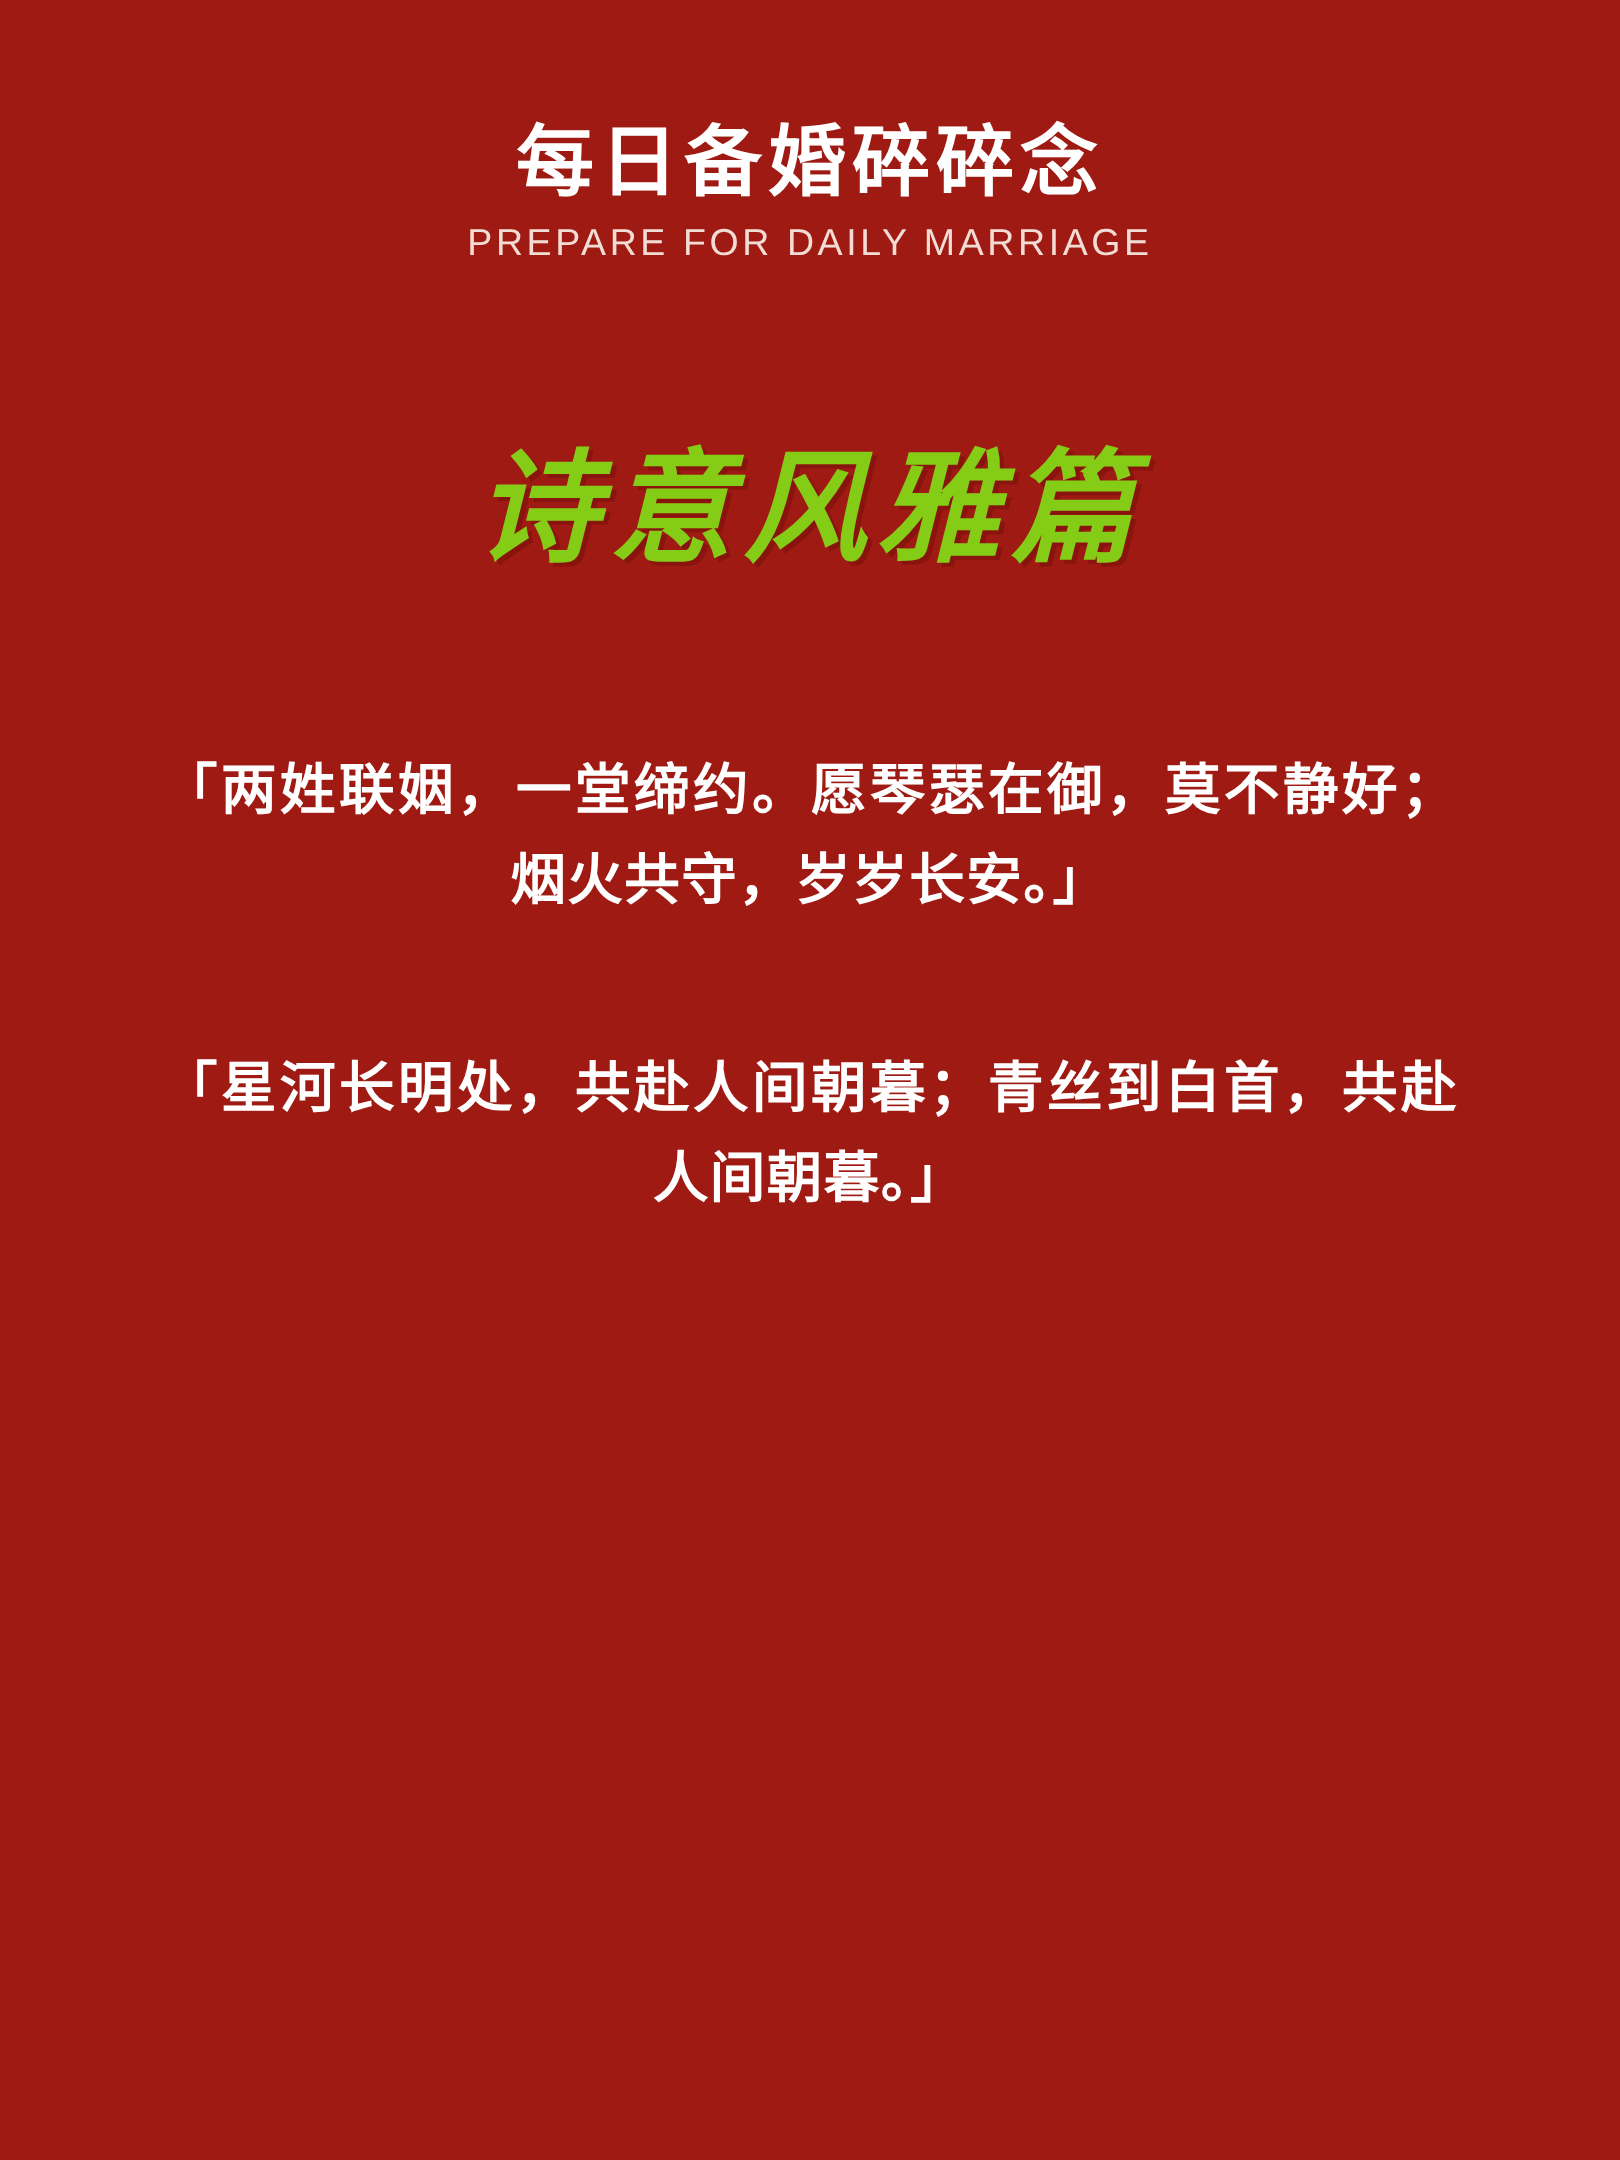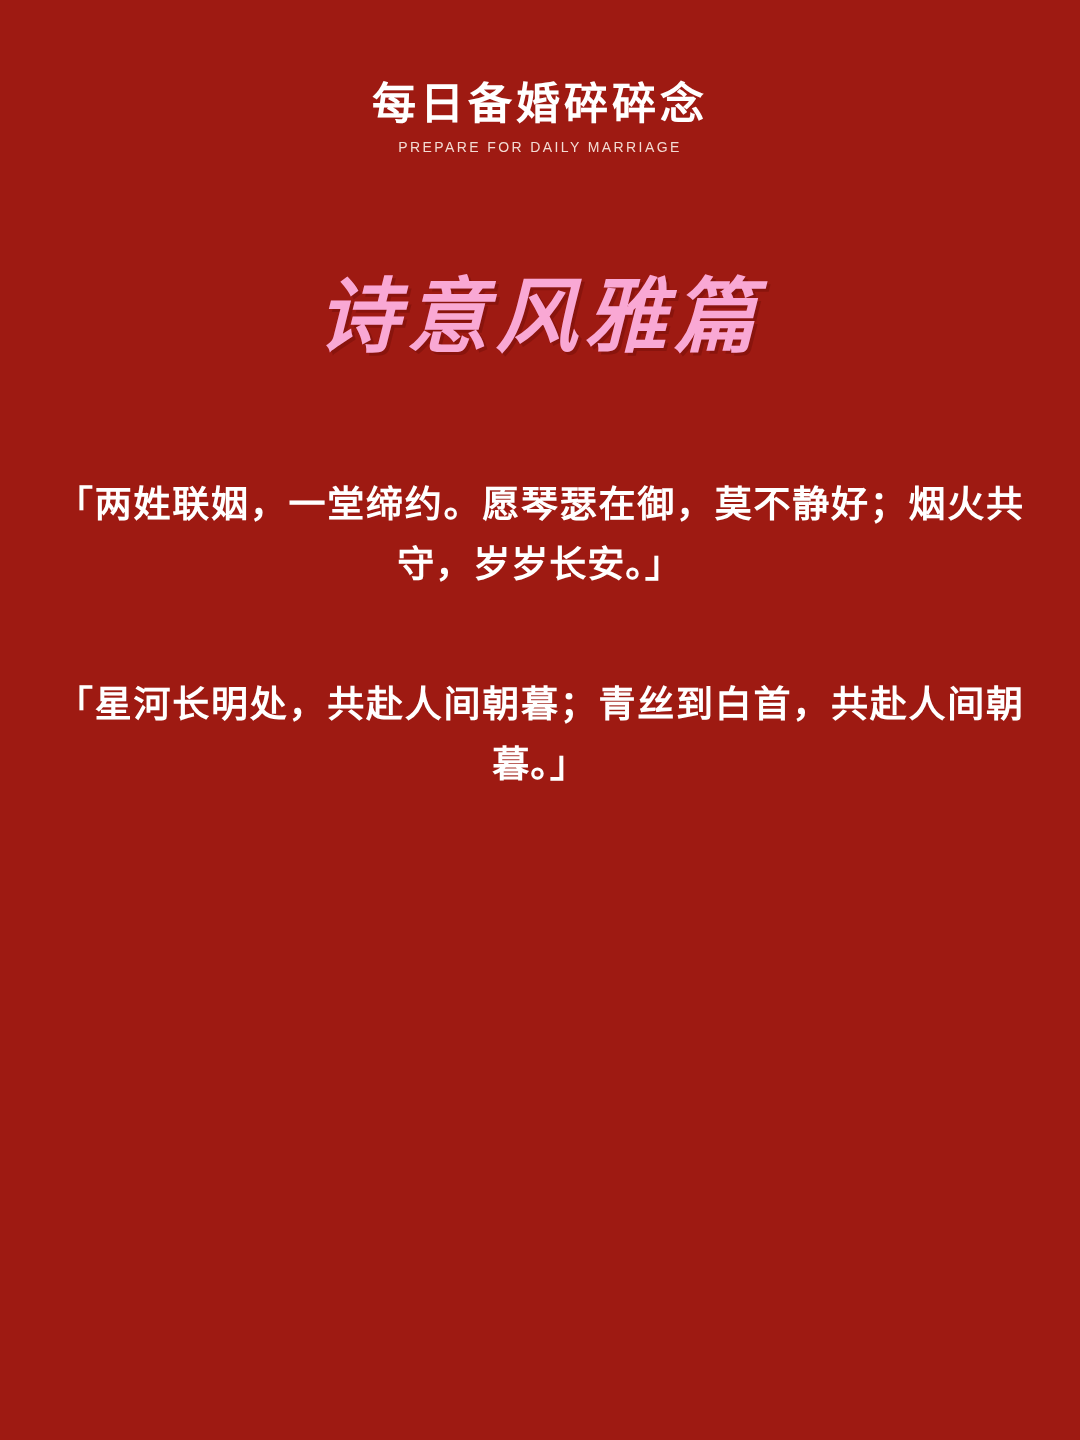--- a/index.html
+++ b/index.html
@@ -22,56 +22,56 @@
     box-sizing: border-box;
   }
 
   
   .header {
     padding-top: 78px;
     text-align: center;
   }
   .header-title {
     color: #ffffff;
-    font-size: 44px;
+    font-size: 52px;
     letter-spacing: 4px;
     font-weight: 700;
     line-height: 1.2;
     font-family: "Liberation Sans", "DejaVu Sans", sans-serif;
   }
   .header-subtitle {
     color: #f3dcd4;
-    font-size: 14px;
+    font-size: 25px;
     letter-spacing: 2.4px;
     margin-top: 8px;
     font-weight: 400;
     font-family: "Liberation Sans", sans-serif;
   }
 
   
   .main-heading-wrap {
     text-align: center;
     margin-top: 118px;
   }
   .main-heading {
     display: inline-block;
-    color: #f9a8d4;
+    color: #84cc16;
     font-size: 82px;
     font-weight: 700;
     letter-spacing: 7px;
     font-style: italic;
     font-family: "Liberation Serif", "DejaVu Serif", serif;
     text-shadow: 3px 3px 0 rgba(120, 16, 10, 0.55);
     line-height: 1.1;
   }
 
   
   .quotes {
     margin-top: 112px;
-    padding: 0 56px;
+    padding: 0 108px;
   }
   .quote {
     color: #ffffff;
     font-size: 37px;
     line-height: 1.62;
     text-align: center;
     font-weight: 700;
     letter-spacing: 1px;
     font-family: "Liberation Serif", "DejaVu Serif", serif;
     text-indent: 0;

